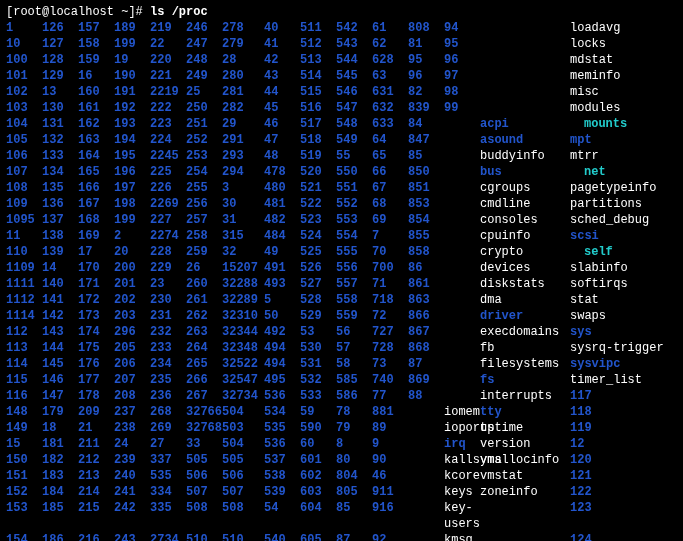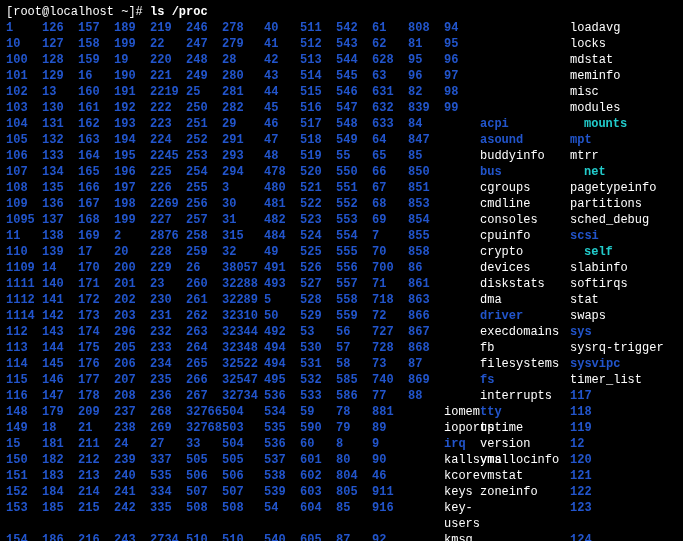--- a/index.html
+++ b/index.html
@@ -225,21 +225,21 @@
       <div class="dir">553</div>
       <div class="dir">69</div>
       <div class="dir">854</div>
       <div></div>
       <div class="reg">consoles</div>
       <div class="reg">sched_debug</div>
       <div class="dir">11</div>
       <div class="dir">138</div>
       <div class="dir">169</div>
       <div class="dir">2</div>
-      <div class="dir">2876</div>
+      <div class="dir">2274</div>
       <div class="dir">258</div>
       <div class="dir">315</div>
       <div class="dir">484</div>
       <div class="dir">524</div>
       <div class="dir">554</div>
       <div class="dir">7</div>
       <div class="dir">855</div>
       <div></div>
       <div class="reg">cpuinfo</div>
       <div class="dir">scsi</div>
@@ -257,21 +257,21 @@
       <div class="dir">858</div>
       <div></div>
       <div class="reg">crypto</div>
       <div class="cyan">self</div>
       <div class="dir">1109</div>
       <div class="dir">14</div>
       <div class="dir">170</div>
       <div class="dir">200</div>
       <div class="dir">229</div>
       <div class="dir">26</div>
-      <div class="dir">38057</div>
+      <div class="dir">15207</div>
       <div class="dir">491</div>
       <div class="dir">526</div>
       <div class="dir">556</div>
       <div class="dir">700</div>
       <div class="dir">86</div>
       <div></div>
       <div class="reg">devices</div>
       <div class="reg">slabinfo</div>
       <div class="dir">1111</div>
       <div class="dir">140</div>

